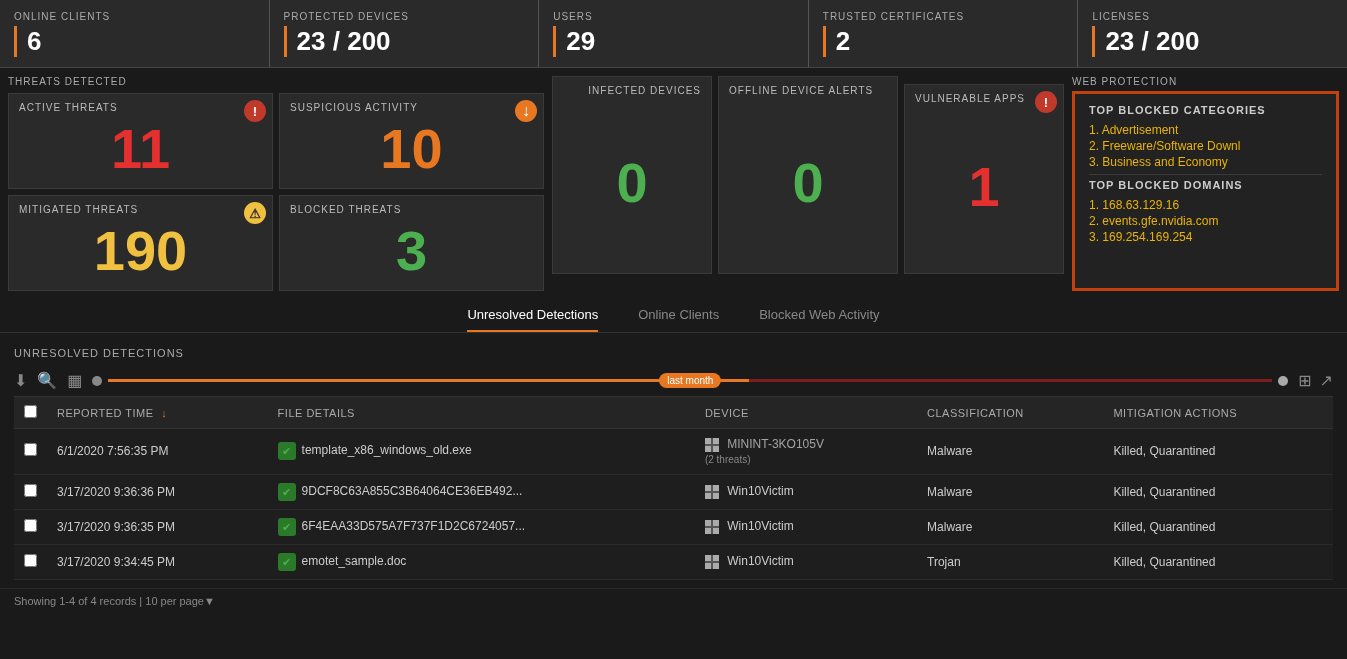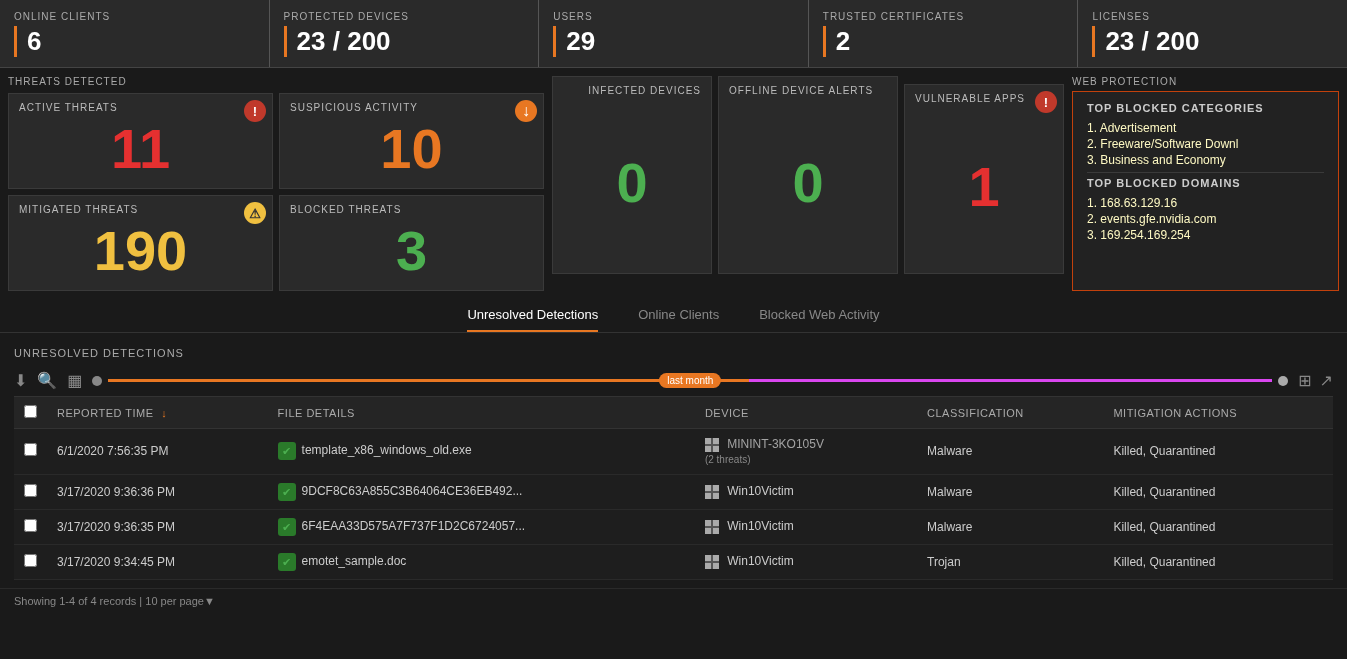--- a/index.html
+++ b/index.html
@@ -96,21 +96,21 @@
       font-weight: bold;
       letter-spacing: 1px;
       text-transform: uppercase;
       margin-bottom: 6px;
     }
     .wp-list {
       list-style: none;
       padding: 0;
     }
     .wp-list li {
-      color: #fef9c3;
+      color: #eab308;
       font-size: 12px;
       padding: 1px 0;
     }
     .wp-divider {
       border: none;
       border-top: 1px solid #3a3a3a;
       margin: 4px 0;
     }
 
     
@@ -168,21 +168,21 @@
     }
     .slider-dot {
       width: 10px;
       height: 10px;
       background: #888;
       border-radius: 50%;
     }
     .slider-track {
       flex: 1;
       height: 3px;
-      background: #d946ef;
+      background: #7f1d1d;
       position: relative;
       display: flex;
       align-items: center;
     }
     .slider-fill {
       position: absolute;
       left: 0;
       height: 3px;
       background: #e87722;
       width: 55%;
@@ -315,21 +315,21 @@
     }
     .web-group {
       flex: 1;
       display: flex;
       flex-direction: column;
     }
     .web-cards {
       display: flex;
       flex-direction: column;
       gap: 0;
-      border: 1px solid #c2410c;
+      border: 3px solid #c2410c;
       background: #222;
       padding: 10px 14px;
       flex: 1;
     }
 
     input[type=checkbox] {
       accent-color: #e87722;
       width: 13px;
       height: 13px;
     }

